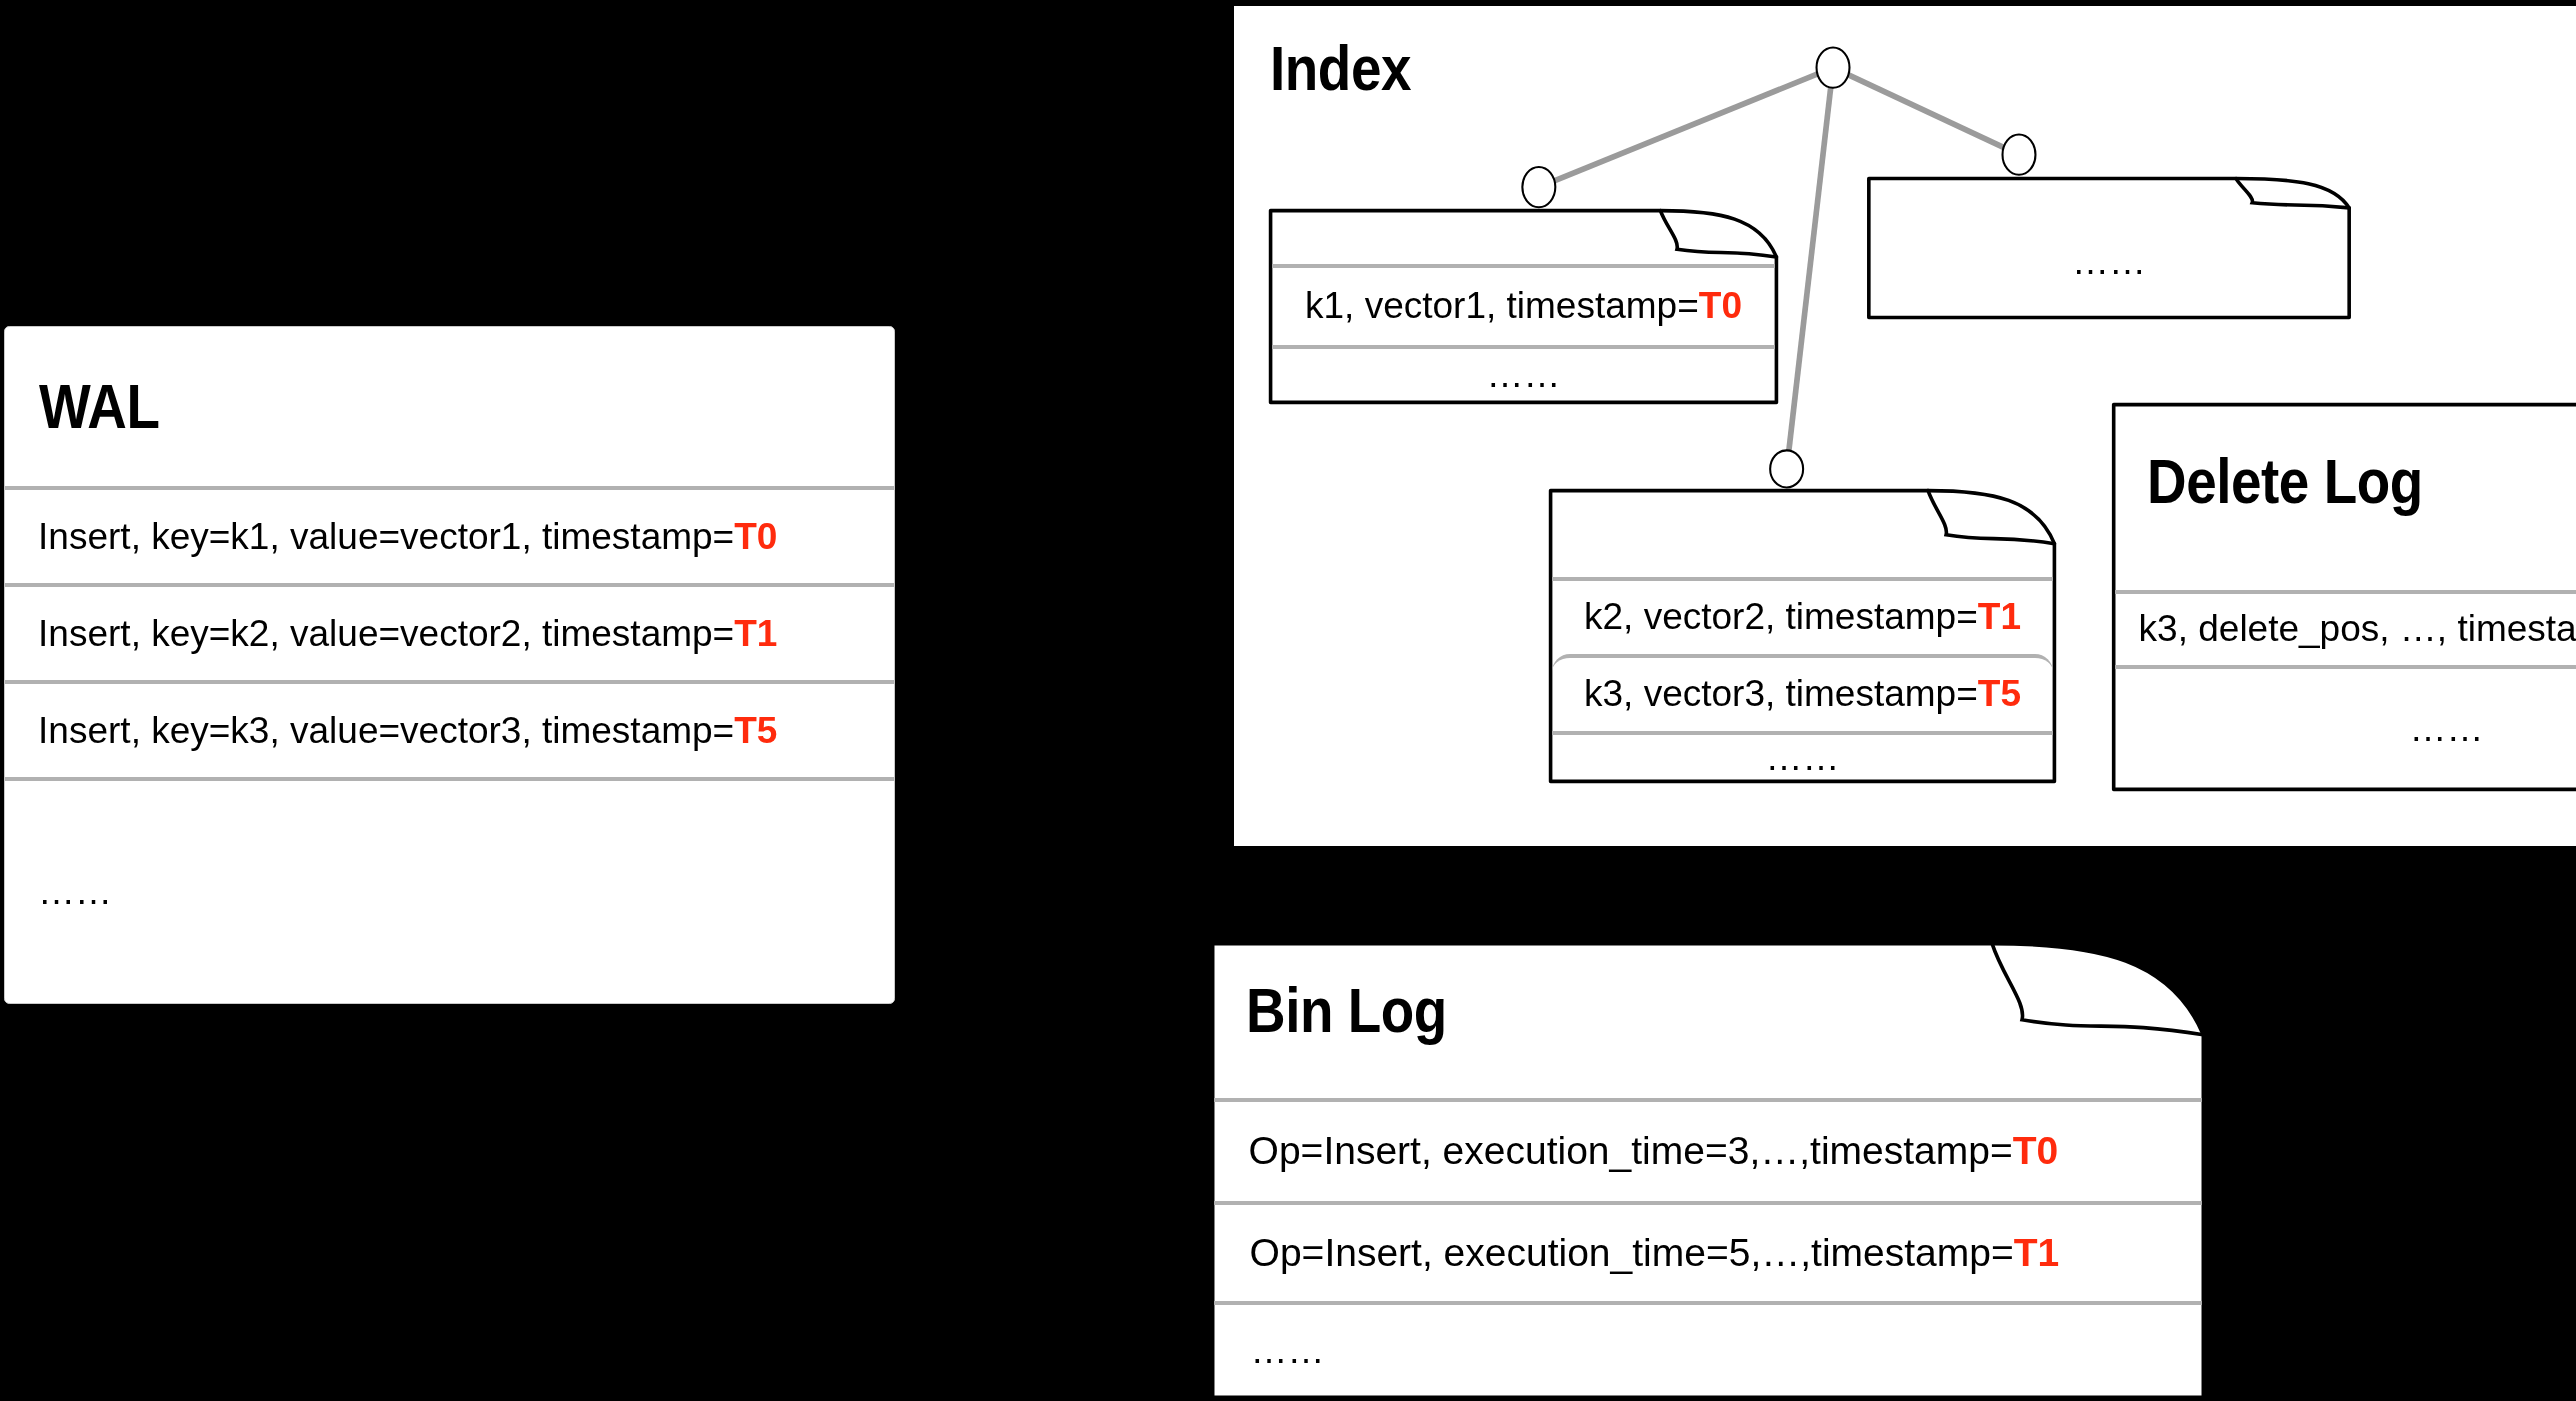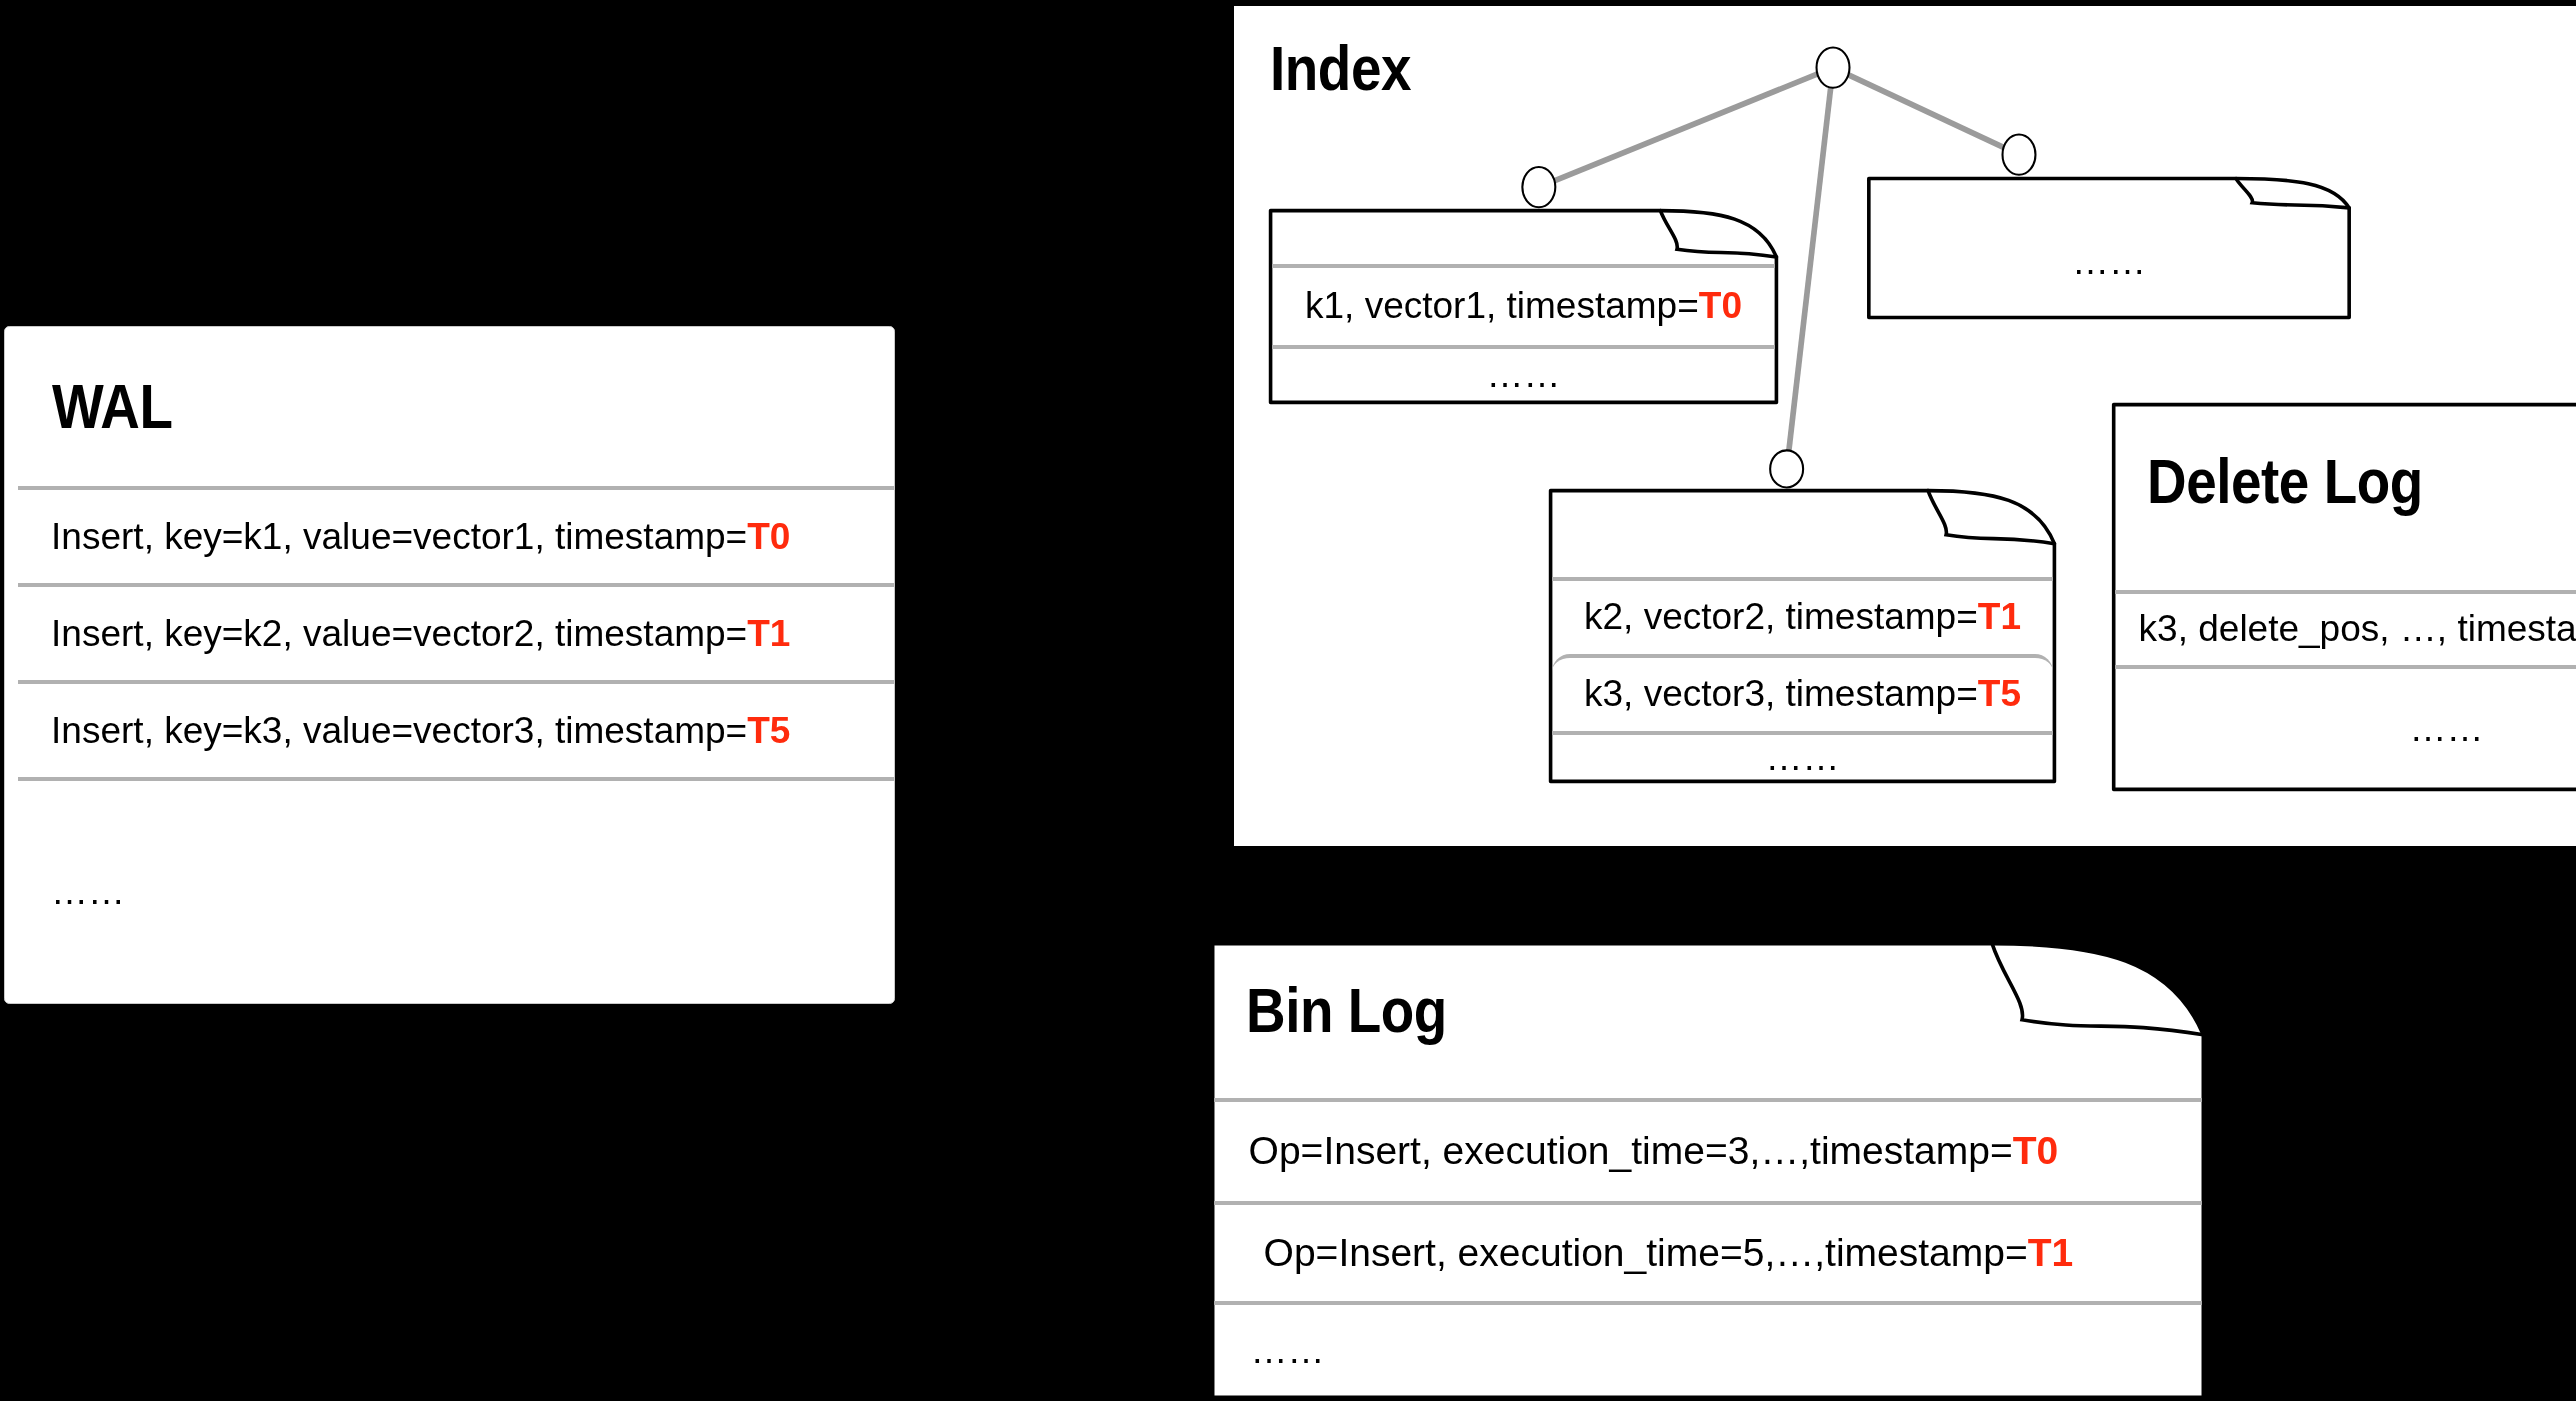--- a/index.html
+++ b/index.html
@@ -11,21 +11,21 @@
     overflow:hidden;
   }
   
   .panel{position:absolute;background:#fff;}
   .tree-svg{position:absolute;left:0;top:0;}
 
   
   .wal{
     position:absolute;left:4.1px;top:326px;width:891px;height:678px;
     background:#fff;border:1px solid #c9c9c9;border-radius:5.2px;
-    box-sizing:border-box;display:flex;flex-direction:column;padding-left:13px;
+    box-sizing:border-box;display:flex;flex-direction:column;
   }
   .wal-title-band{height:159px;display:flex;align-items:center;padding-left:34px;}
   .wal-row{
     flex:0 0 97px;border-top:4.1px solid var(--sep,#b1b1b1);
     display:flex;align-items:center;padding-left:33px;
     font-size:37px;color:#000;box-sizing:border-box;white-space:nowrap;
   }
   .wal-row.last{flex:1 1 auto;}
 
   
@@ -173,21 +173,21 @@
         <path class="doc-crease" d="M 1518 5 C 1538.75 69.16 1584.4 120.12 1576.1 152.88 C 1717.2 176.54 1746.25 152.88 1928 182"></path>
       </svg>
     <div class="doc-content">
       <div class="doc-header" style="flex:0 0 132px;padding-left:32px;">
         <span class="big-title">Bin Log</span>
       </div>
       <div class="doc-row sep" style="flex:0 0 103px;padding-left:35px;font-size:39px;margin-top:21px;">
         <span>Op=Insert, execution_time=3,…,timestamp=</span>
           <span class="ts">T0</span>
       </div>
-      <div class="doc-row sep" style="flex:0 0 100px;padding-left:50px;font-size:39px;">
+      <div class="doc-row sep" style="flex:0 0 100px;padding-left:36px;font-size:39px;">
         <span>Op=Insert, execution_time=5,…,timestamp=</span>
           <span class="ts">T1</span>
       </div>
       <div class="doc-row sep" style="flex:1 1 auto;padding-left:37px;">
         <span>……</span>
       </div>
     </div>
   </div>
 
 </div>

